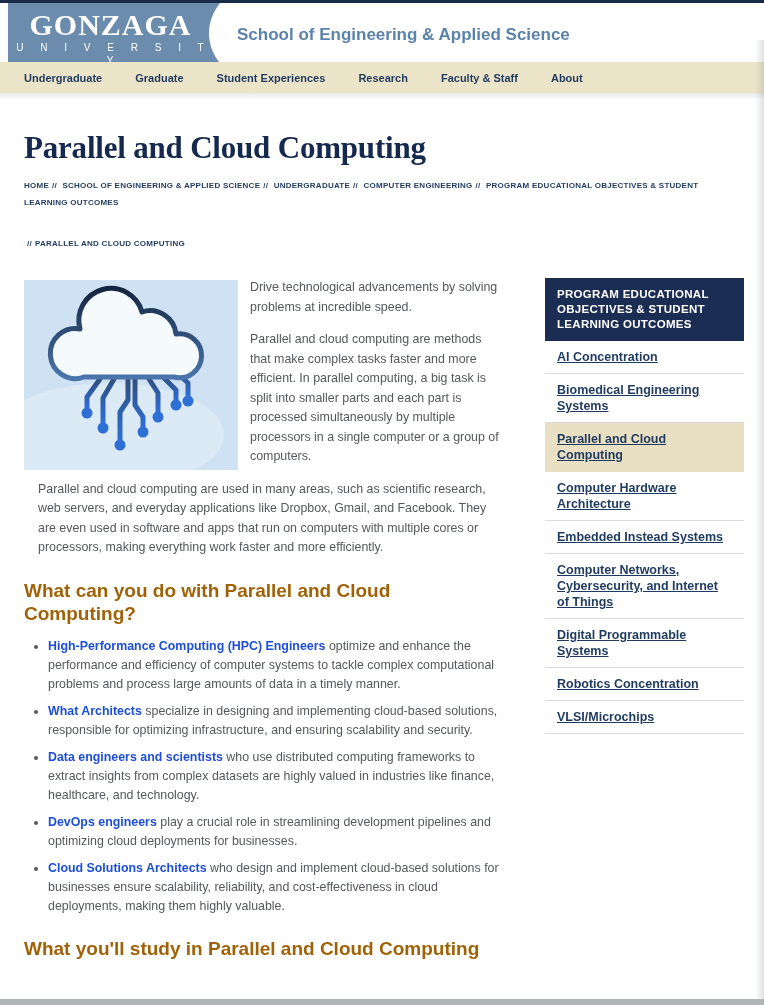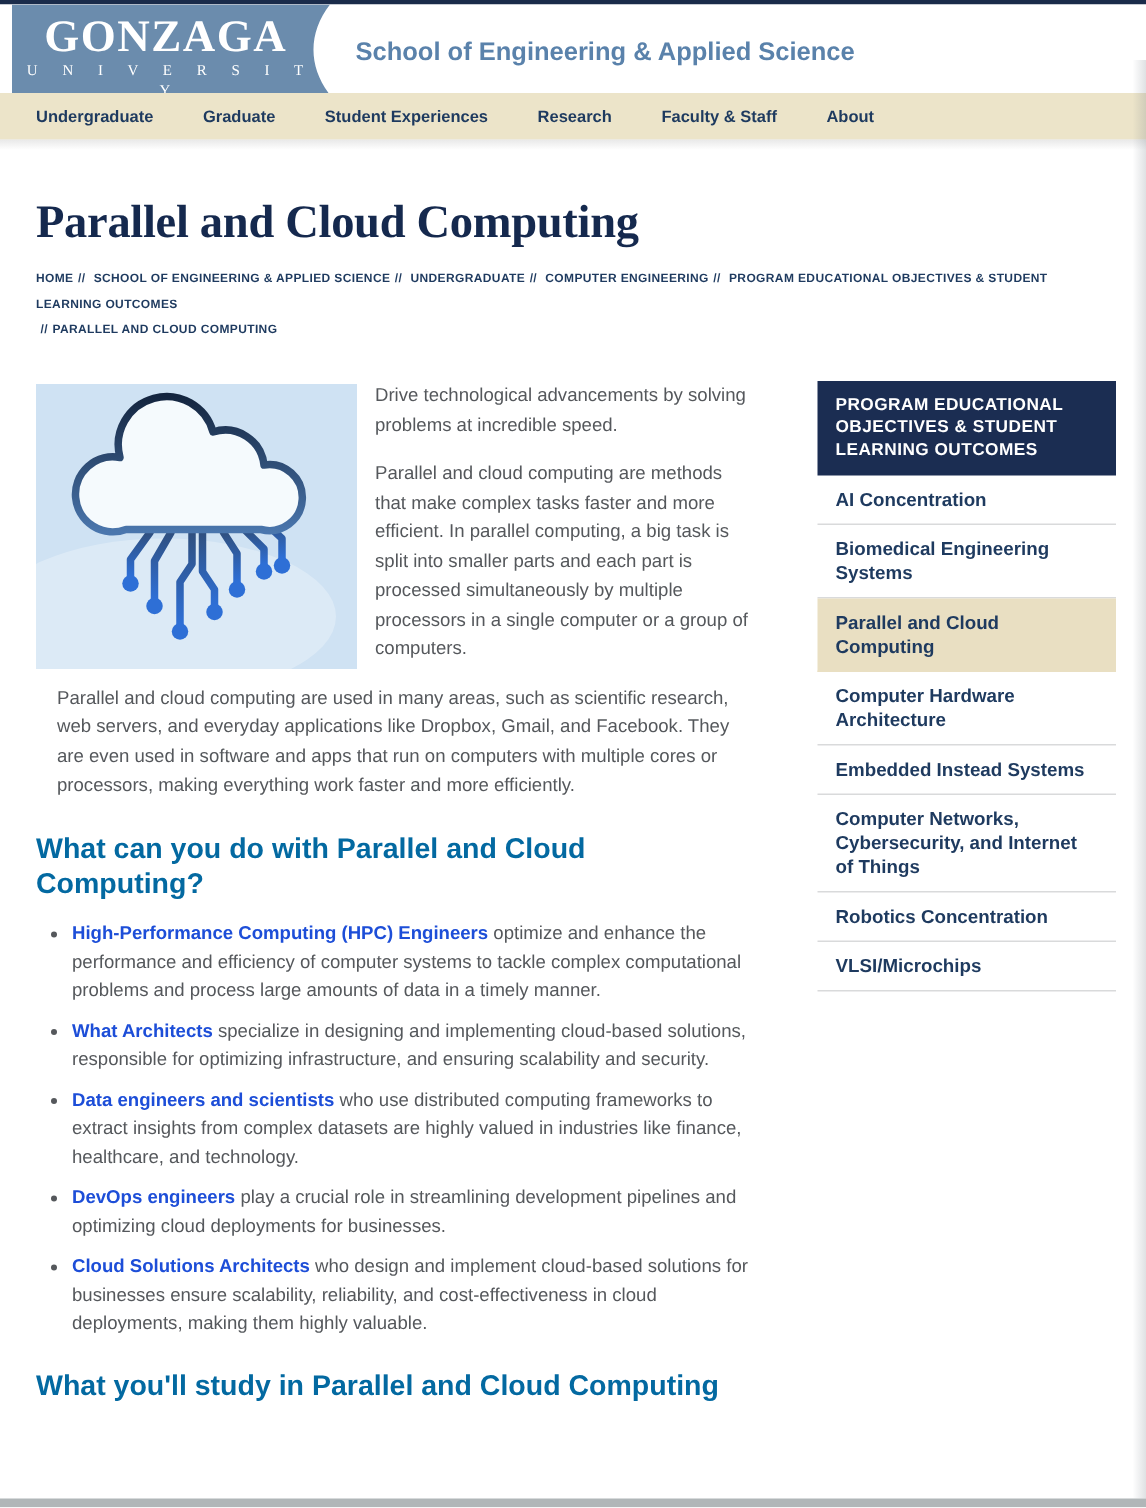--- a/index.html
+++ b/index.html
@@ -29,21 +29,21 @@
   .logo-block svg { position: absolute; top: 0; left: 0; }
   .logo-text {
     position: absolute; top: 7px; left: 0; width: 205px;
     text-align: center; color: #ffffff;
   }
   .logo-main {
     font-family: "Liberation Serif", serif;
     font-size: 30px; font-weight: 600; letter-spacing: 1px; line-height: 30px;
   }
   .logo-sub {
-    font-family: Liberation Serif, serif;
+    font-family: Liberation Sans, sans-serif;
     font-size: 10px; letter-spacing: 7px; line-height: 13px; margin-top: 1px;
     padding-left: 6px;
   }
   .school-title {
     position: absolute; top: 22px; left: 237px;
     font-size: 17px; font-weight: bold; color: #5a82ab; cursor: pointer;
   }
   
   .nav {
     position: absolute; top: 62px; left: 0; right: 0; height: 31px;
@@ -67,55 +67,55 @@
     margin-top: 30px; letter-spacing: -0.2px;
   }
   .breadcrumb {
     margin-top: 11px;
     font-size: 8px; font-weight: 600; color: #1e3a5f;
     letter-spacing: 0.25px; line-height: 17px;
   }
   .crumb { cursor: pointer; }
   .crumb-sep { padding: 0 3px; font-weight: 600; }
   .crumb-current { font-weight: bold; display: inline-block; }
-  .crumb-row2 { display: block; }
+  .crumb-row2 { display: block; margin-top: 24px; }
   
   .main { display: flex; align-items: flex-start; margin-top: 26px; }
   .article { width: 482px; margin-right: 41px; }
   .article p {
     font-size: 12.4px; line-height: 19.5px; color: #55585c;
     margin-bottom: 13px;
     padding-left: 14px;
   }
   .hero-img {
     float: left; width: 214px; height: 190px;
     margin: 2px 12px 8px 0;
   }
   h2.section-heading {
-    font-size: 19px; font-weight: bold; color: #0369a1;
+    font-size: 19px; font-weight: bold; color: #a16207;
     margin: 21px 0 12px 0; clear: both; line-height: 23px;
   }
   ul.career-list { margin: 0 0 4px 0; padding-left: 24px; }
   ul.career-list li {
     font-size: 12.4px; line-height: 19px; color: #55585c;
     margin-bottom: 8px;
   }
   ul.career-list li strong { color: #1d4ed8; font-weight: bold; }
   
   .sidebar { width: 199px; flex-shrink: 0; }
   .sidebar-heading {
     background: #1b2d52; color: #ffffff;
     font-size: 11.5px; font-weight: bold; line-height: 15px;
     letter-spacing: 0.3px;
     padding: 9px 12px; text-transform: uppercase;
   }
   .sidebar-item {
     font-size: 12.5px; font-weight: 600; color: #1e3a5f;
     padding: 8px 12px; border-bottom: 1px solid #d9dadb;
-    line-height: 16px; cursor: pointer;
+    line-height: 16px; cursor: pointer; text-decoration: underline;
   }
   .sidebar-item.active { background: #e9dfc2; border-bottom-color: #e9dfc2; }
   
   .right-shadow {
     position: absolute; top: 40px; right: 0; bottom: 6px; width: 9px;
     background: linear-gradient(to right, rgba(110,120,130,0), rgba(110,120,130,0.22));
     pointer-events: none;
   }
   .bottom-bar {
     position: absolute; left: 0; right: 0; bottom: 0; height: 6px;
@@ -222,20 +222,21 @@
       </div>
 
       <div class="sidebar">
         <div class="sidebar-heading">Program Educational Objectives &amp; Student Learning Outcomes</div>
         <div class="sidebar-item">AI Concentration</div>
         <div class="sidebar-item">Biomedical Engineering Systems</div>
         <div class="sidebar-item active">Parallel and Cloud Computing</div>
         <div class="sidebar-item">Computer Hardware Architecture</div>
         <div class="sidebar-item">Embedded Instead Systems</div>
         <div class="sidebar-item">Computer Networks, Cybersecurity, and Internet of Things</div>
+        <div class="sidebar-item">Digital Programmable Systems</div>
         <div class="sidebar-item">Robotics Concentration</div>
         <div class="sidebar-item">VLSI/Microchips</div>
       </div>
 
     </div>
   </div>
 
   <div class="right-shadow"></div>
   <div class="bottom-bar"></div>
 

